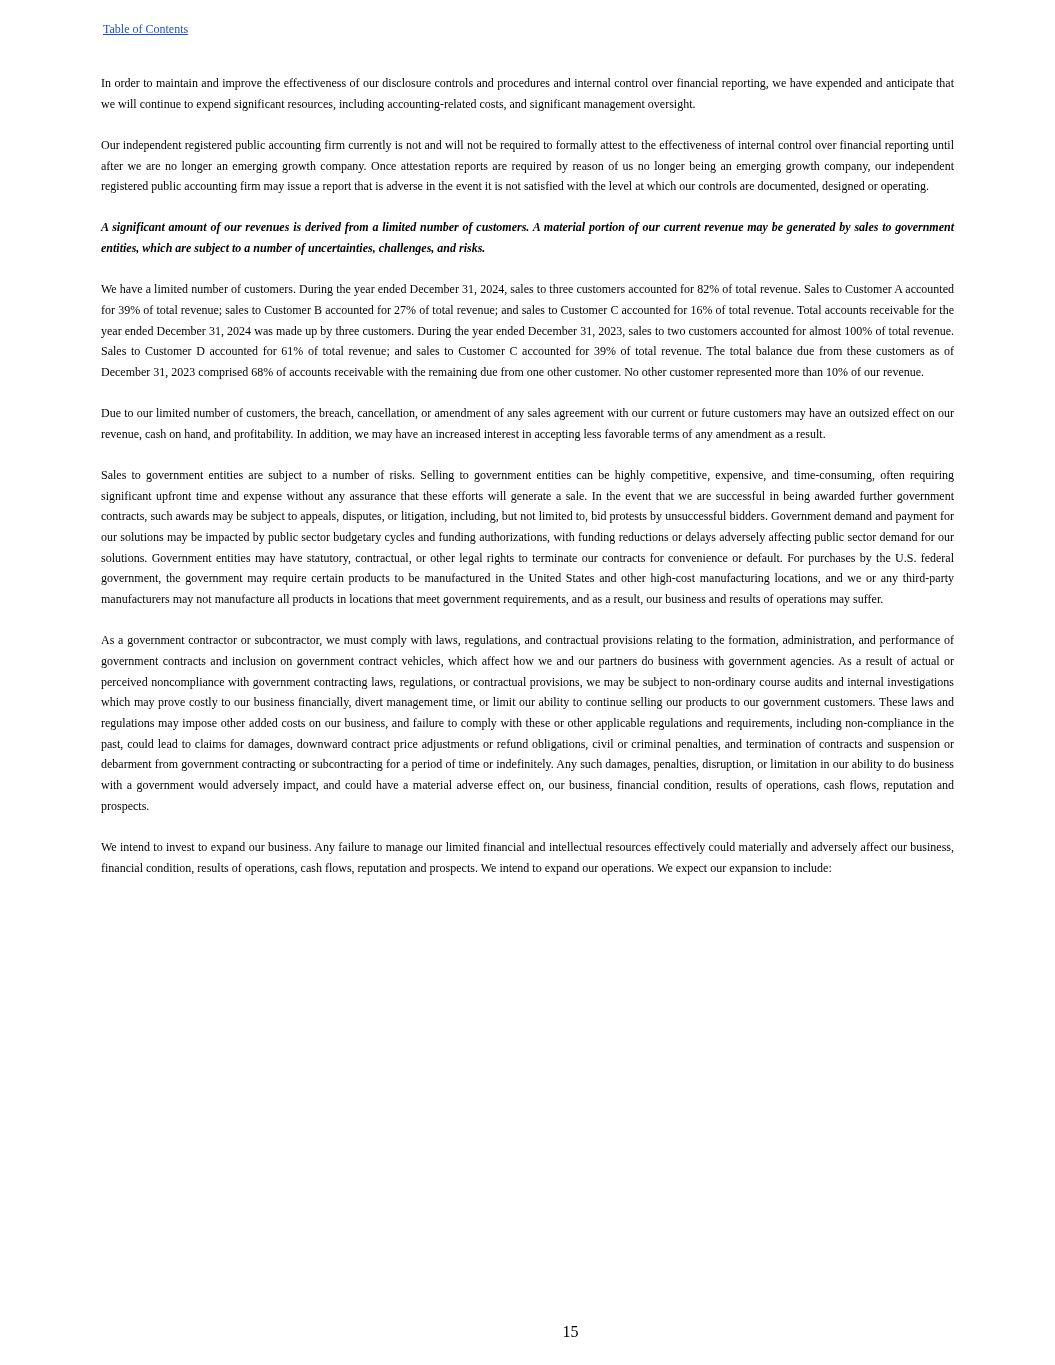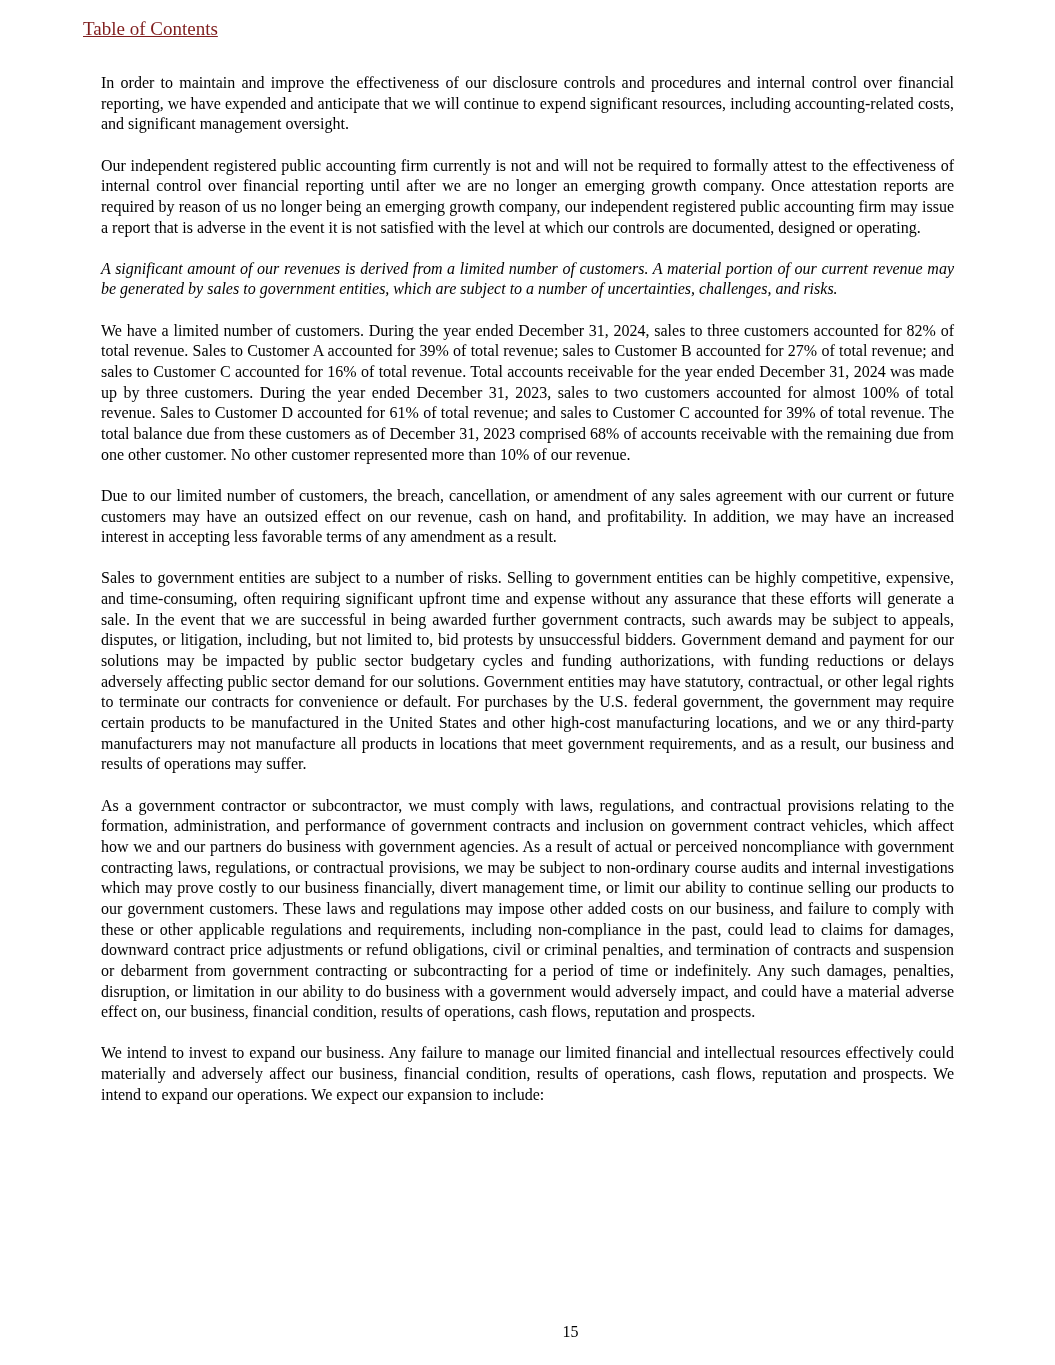--- a/index.html
+++ b/index.html
@@ -10,42 +10,42 @@
     body {
       width: 1055px;
       height: 1365px;
       position: relative;
       overflow: hidden;
       font-family: "Liberation Serif", "DejaVu Serif", serif;
       color: #000000;
     }
     .toc-link {
       position: absolute;
-      left: 83px;
+      left: 103px;
       top: 19px;
-      font-size: 19px;
+      font-size: 12px;
       line-height: 20px;
-      color: #7f1d1d;
+      color: #1d4ed8;
       text-decoration: underline;
       cursor: pointer;
     }
     .content {
       position: absolute;
       left: 101px;
       top: 73px;
       width: 853px;
     }
     p {
       margin: 0 0 20.6px 0;
-      font-size: 16px;
+      font-size: 12px;
       line-height: 20.65px;
       text-align: justify;
     }
     p.heading {
-      font-weight: normal;
+      font-weight: bold;
       font-style: italic;
     }
     .page-number {
       position: absolute;
       left: 0;
       width: 1055px;
       top: 1322px;
       text-align: center;
       font-size: 16px;
       line-height: 20px;

